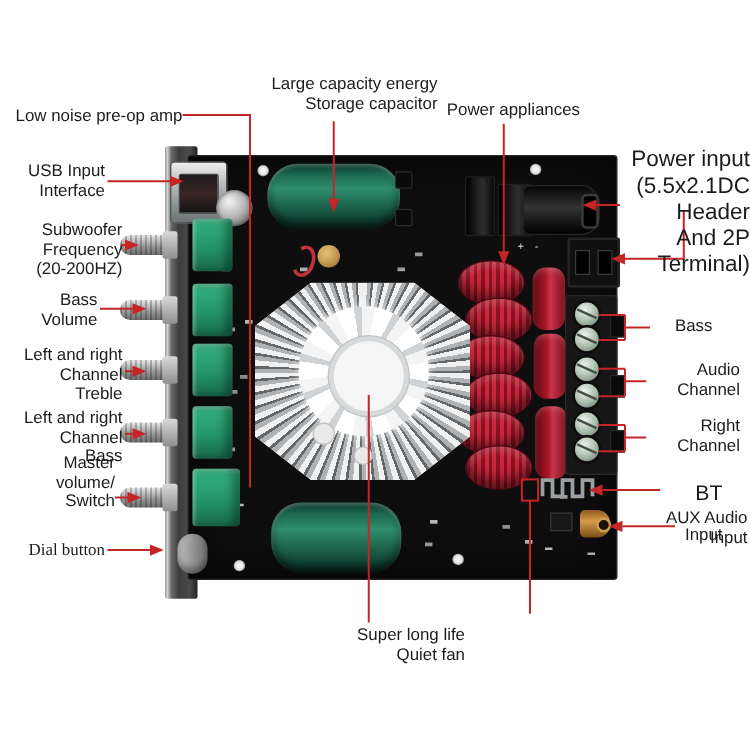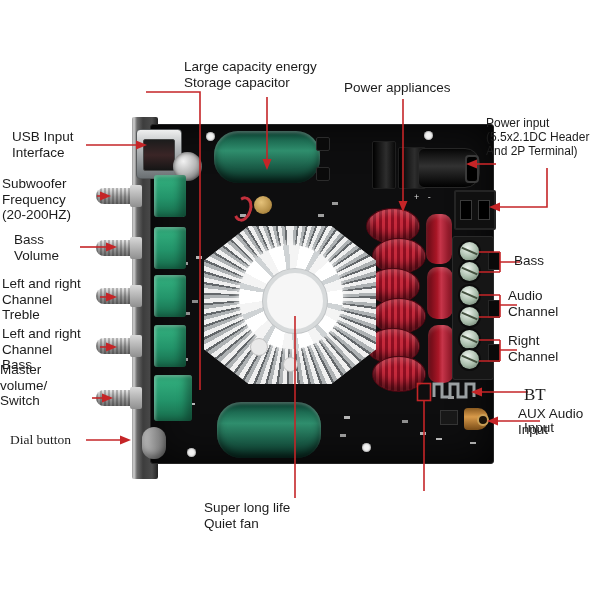--- a/index.html
+++ b/index.html
@@ -127,39 +127,39 @@
       218px 252px 0 rgba(255,255,255,.65),300px 424px 0 rgba(255,255,255,.7),
       256px 205px 0 rgba(255,255,255,.6),436px 438px 0 rgba(255,255,255,.7),
       470px 442px 0 rgba(255,255,255,.65);}
   
   svg.overlay{position:absolute;left:0;top:0;}
   .lead{stroke:var(--annotation_red);stroke-width:1.6;fill:none;}
   .arrow{fill:var(--annotation_red);stroke:none;}
   .ant{stroke:#9aa0a2;stroke-width:3;fill:none;}
   
   .lbl{position:absolute;color:var(--label_text);font-size:13.5px;line-height:1.16;
-    text-align:left;white-space:pre-line;}
+    text-align:right;white-space:pre-line;}
   .lp-low{left:10px;top:85px;width:136px;}
   .lp-usb{left:12px;top:129px;width:72px;}
   .lp-sub{left:2px;top:176px;width:96px;}
   .lp-bvol{left:14px;top:232px;width:64px;}
   .lp-treble{left:2px;top:276px;width:96px;}
   .lp-cbass{left:2px;top:326px;width:96px;}
   .lp-master{left:0px;top:362px;width:92px;}
   .lp-dial{left:10px;top:432px;width:74px;font-family:Liberation Serif, serif;}
   .lp-store{left:184px;top:59px;width:166px;}
   .lp-filter{left:344px;top:80px;width:120px;}
-  .lp-power{left:486px;top:117px;width:114px;font-size:12px;}
+  .lp-power{left:486px;top:117px;width:114px;font-size:18px;}
   .lp-bassout{left:514px;top:253px;width:56px;}
   .lp-lch{left:508px;top:288px;width:84px;}
   .lp-rch{left:508px;top:333px;width:84px;}
   .lp-bt{left:524px;top:369px;width:54px;}
-  .lp-bt .big{font-size:17px;display:block;font-family:Liberation Serif, serif;}
+  .lp-bt .big{font-size:17px;display:block;}
   .lp-aux{left:518px;top:406px;width:80px;}
-  .lp-fan{left:204px;top:500px;width:152px;}
+  .lp-fan{left:220px;top:500px;width:152px;}
   .lp-antenna{left:352px;top:493px;width:206px;}
   .lp-antenna .note{color:var(--note_red);font-size:12.5px;display:block;white-space:pre-line;}
 </style>
 </head>
 <body>
 
 <div class="abs" style="left:0;top:0;width:600px;height:600px;">
 
   <div class="abs panel"></div>
   <div class="abs pcb"></div>
@@ -274,20 +274,21 @@
     <path class="lead" d="M517,350 H500 M500,340 V361 M500,340 H479 M500,361 H479"></path>
     <path class="lead" d="M528,392 H482"></path>
     <polygon class="arrow" points="471,392 482,387.5 482,396.5"></polygon>
     <path class="lead" d="M540,421 H498"></path>
     <polygon class="arrow" points="487,421 498,416.5 498,425.5"></polygon>
     <path class="lead" d="M295,316 V498"></path>
     <path class="lead" d="M424,400 V491"></path>
     <rect class="lead" x="417.5" y="383.5" width="13" height="17"></rect>
   </svg>
 
+  <div class="lbl lp-low">Low noise pre-op amp</div>
   <div class="lbl lp-usb">USB Input
 Interface</div>
   <div class="lbl lp-sub">Subwoofer
 Frequency
 (20-200HZ)</div>
   <div class="lbl lp-bvol">Bass
 Volume</div>
   <div class="lbl lp-treble">Left and right
 Channel
 Treble</div>

